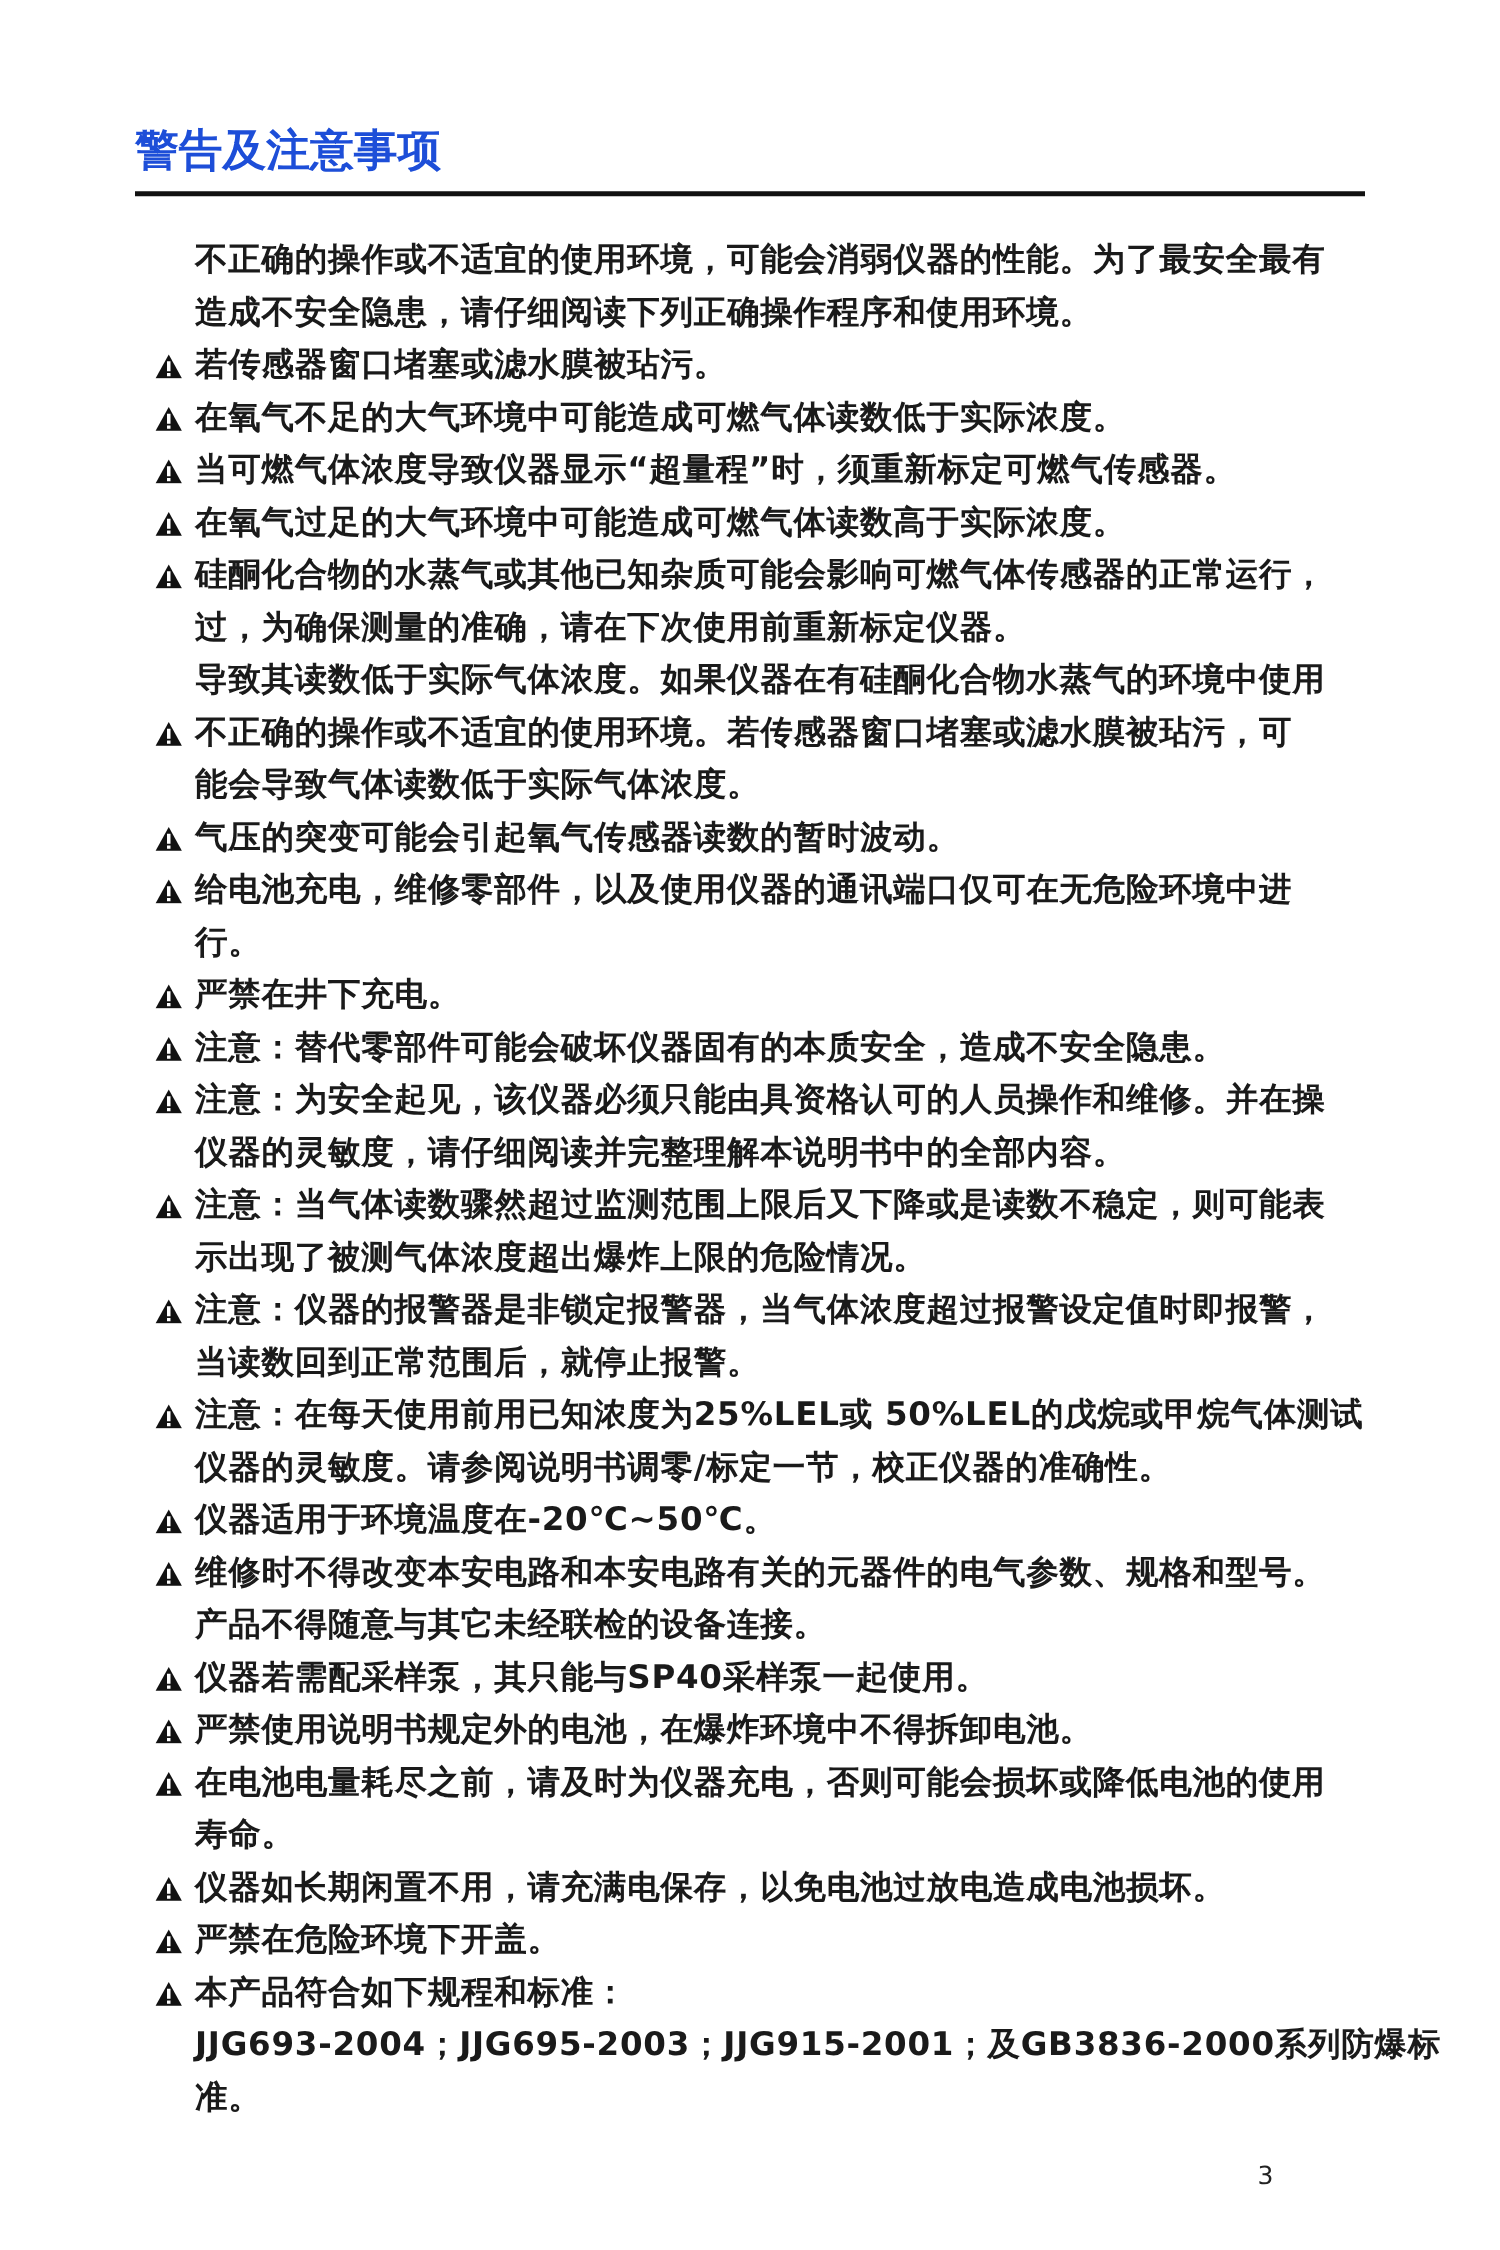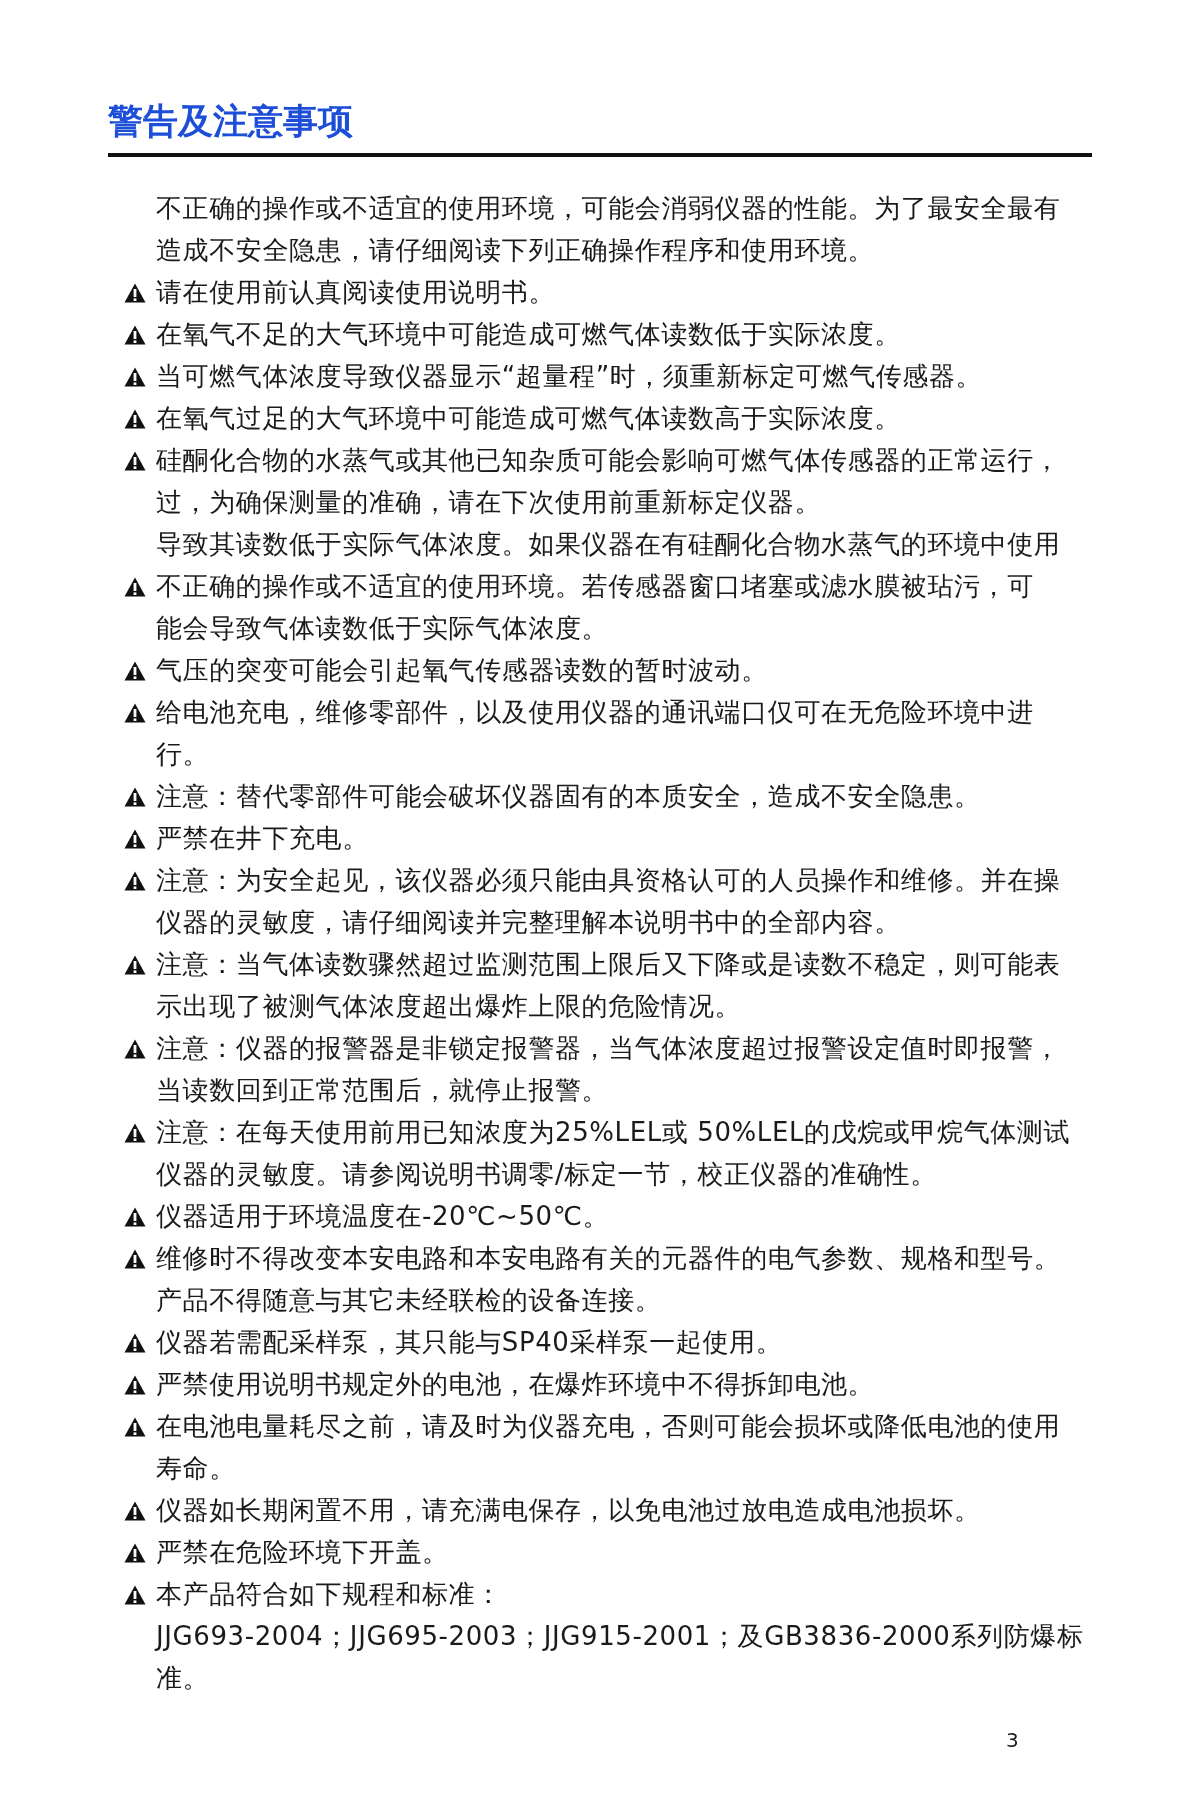--- a/index.html
+++ b/index.html
@@ -41,20 +41,21 @@
       top: 187px;
       width: 960px;
     }
     .para {
       position: relative;
       padding-left: 36px;
       font-size: 26px;
       line-height: 42px;
       letter-spacing: 0.6px;
       color: #1a1a1a;
+      font-weight: bold;
     }
     .para .line {
       display: block;
       white-space: nowrap;
     }
     .warn-icon {
       position: absolute;
       left: 4px;
       top: 12px;
       width: 22px;
@@ -80,21 +81,21 @@
     <span class="line">不正确的操作或不适宜的使用环境，可能会消弱仪器的性能。为了最安全最有</span>
     <span class="line">造成不安全隐患，请仔细阅读下列正确操作程序和使用环境。</span>
   </div>
   <div id="warnings-list">
       <div class="para">
   <svg class="warn-icon" viewBox="0 0 22 20" xmlns="http://www.w3.org/2000/svg">
     <polygon points="11,0.5 21.5,19.5 0.5,19.5" fill="#111111"></polygon>
     <rect x="9.6" y="6" width="2.8" height="8" fill="#ffffff"></rect>
     <rect x="9.6" y="15.4" width="2.8" height="2.6" fill="#ffffff"></rect>
   </svg>
-<span class="line">请在使用前认真阅读使用说明书。</span>
+<span class="line">若传感器窗口堵塞或滤水膜被玷污。</span>
       </div>
       <div class="para">
   <svg class="warn-icon" viewBox="0 0 22 20" xmlns="http://www.w3.org/2000/svg">
     <polygon points="11,0.5 21.5,19.5 0.5,19.5" fill="#111111"></polygon>
     <rect x="9.6" y="6" width="2.8" height="8" fill="#ffffff"></rect>
     <rect x="9.6" y="15.4" width="2.8" height="2.6" fill="#ffffff"></rect>
   </svg>
 <span class="line">在氧气不足的大气环境中可能造成可燃气体读数低于实际浓度。</span>
       </div>
       <div class="para">
@@ -148,29 +149,29 @@
   </svg>
 <span class="line">给电池充电，维修零部件，以及使用仪器的通讯端口仅可在无危险环境中进</span>
         <span class="line">行。</span>
       </div>
       <div class="para">
   <svg class="warn-icon" viewBox="0 0 22 20" xmlns="http://www.w3.org/2000/svg">
     <polygon points="11,0.5 21.5,19.5 0.5,19.5" fill="#111111"></polygon>
     <rect x="9.6" y="6" width="2.8" height="8" fill="#ffffff"></rect>
     <rect x="9.6" y="15.4" width="2.8" height="2.6" fill="#ffffff"></rect>
   </svg>
+<span class="line">严禁在井下充电。</span>
+      </div>
+      <div class="para">
+  <svg class="warn-icon" viewBox="0 0 22 20" xmlns="http://www.w3.org/2000/svg">
+    <polygon points="11,0.5 21.5,19.5 0.5,19.5" fill="#111111"></polygon>
+    <rect x="9.6" y="6" width="2.8" height="8" fill="#ffffff"></rect>
+    <rect x="9.6" y="15.4" width="2.8" height="2.6" fill="#ffffff"></rect>
+  </svg>
 <span class="line">注意：替代零部件可能会破坏仪器固有的本质安全，造成不安全隐患。</span>
-      </div>
-      <div class="para">
-  <svg class="warn-icon" viewBox="0 0 22 20" xmlns="http://www.w3.org/2000/svg">
-    <polygon points="11,0.5 21.5,19.5 0.5,19.5" fill="#111111"></polygon>
-    <rect x="9.6" y="6" width="2.8" height="8" fill="#ffffff"></rect>
-    <rect x="9.6" y="15.4" width="2.8" height="2.6" fill="#ffffff"></rect>
-  </svg>
-<span class="line">严禁在井下充电。</span>
       </div>
       <div class="para">
   <svg class="warn-icon" viewBox="0 0 22 20" xmlns="http://www.w3.org/2000/svg">
     <polygon points="11,0.5 21.5,19.5 0.5,19.5" fill="#111111"></polygon>
     <rect x="9.6" y="6" width="2.8" height="8" fill="#ffffff"></rect>
     <rect x="9.6" y="15.4" width="2.8" height="2.6" fill="#ffffff"></rect>
   </svg>
 <span class="line">注意：为安全起见，该仪器必须只能由具资格认可的人员操作和维修。并在操</span>
         <span class="line">仪器的灵敏度，请仔细阅读并完整理解本说明书中的全部内容。</span>
       </div>

